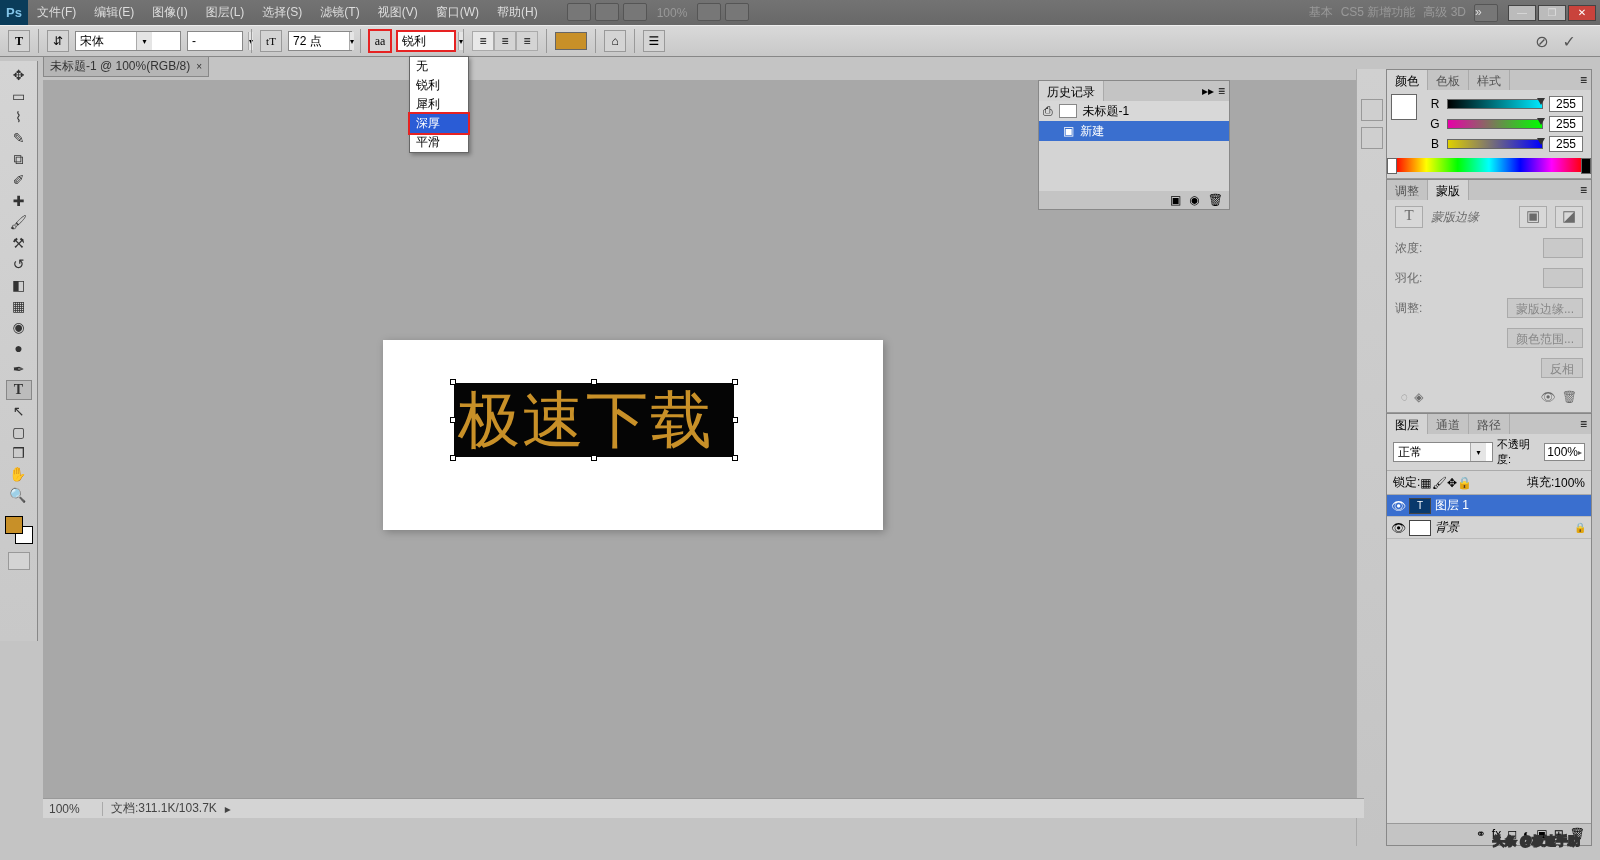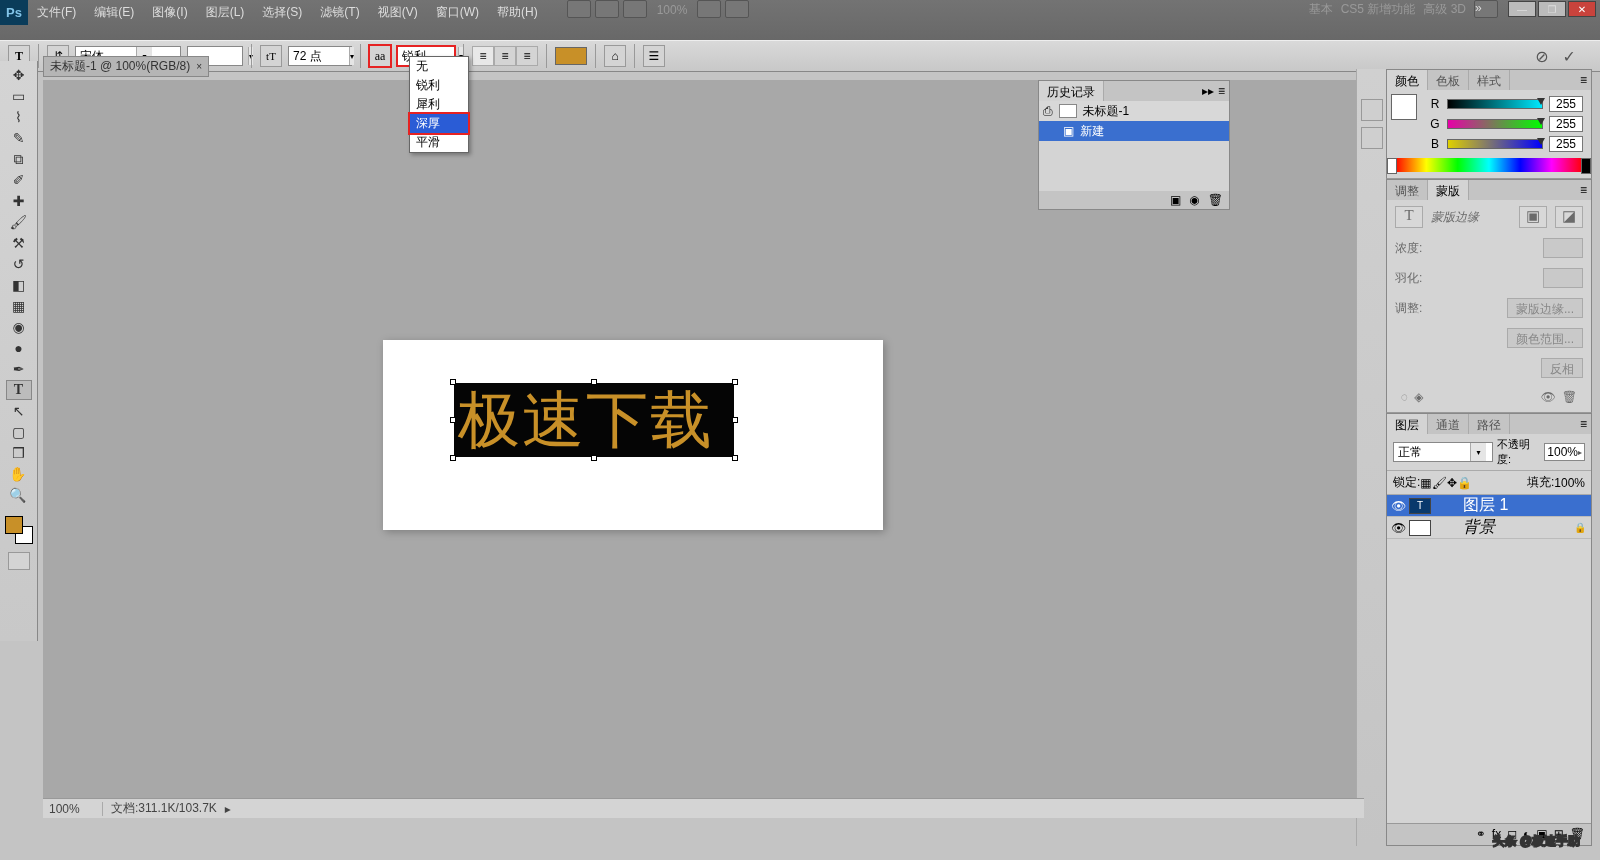--- a/index.html
+++ b/index.html
@@ -1,17 +1,17 @@
 <!DOCTYPE html>
 <html><head>
 <meta charset="utf-8">
 <style>
 * { margin:0; padding:0; box-sizing:border-box; font-family:"宋体",SimSun,Arial,sans-serif; font-size:12px; user-select:none; }
 body { width:1600px; height:860px; background:#c4c4c4; position:relative; overflow:hidden; }
-.menubar { height:40px; background:linear-gradient(#737373,#686868); display:flex; align-items:flex-start; color:#ddd; }
+.menubar { height:25px; background:linear-gradient(#737373,#686868); display:flex; align-items:center; color:#ddd; }
 .ps-logo { width:28px; height:25px; background:#0a3c5a; color:#82c4e8; display:flex; align-items:center; justify-content:center; font-family:Arial; font-weight:bold; font-size:13px; }
 .menubar-item { padding:0 9px; line-height:25px; cursor:default; }
 .menubar-icons { display:flex; gap:4px; margin-left:20px; }
 .menu-ico { width:24px; height:18px; background:#777; border:1px solid #555; border-radius:2px; }
 .menubar .spacer { flex:1; }
 .menubar .right-area { display:flex; align-items:center; gap:8px; padding-right:4px; }
 .win-btns { display:flex; }
 .win-btn { width:28px; height:16px; border:1px solid #444; background:#bbb; margin-left:2px; display:flex; align-items:center; justify-content:center; font-size:10px; }
 .win-btn.close { background:#c9433c; color:#fff; }
 .optionsbar { height:32px; background:linear-gradient(#d9d9d9,#c8c8c8); border-top:1px solid #eee; border-bottom:1px solid #878787; display:flex; align-items:center; padding:0 8px; gap:6px; }
@@ -92,21 +92,21 @@
 #layers-panel .layer-opts .select { flex:0 0 100px;gap:16px; }
 #layers-panel .layer-opts .lab { font-size:11px; }
 #layers-panel .layer-opts .numbox { width:42px; height:18px; background:#fff; border:1px solid #888; padding:0 2px; font-size:11px; display:flex; align-items:center; justify-content:space-between; }
 #layers-panel .layer-opts .numbox::after { content:"▸"; font-size:8px; color:#555; }
 #layers-panel .lock-row { display:flex; align-items:center; padding:3px 6px; border-bottom:1px solid #aaa; font-size:11px; }
 #layers-panel .layer { display:flex; align-items:center; height:22px; gap:4px; padding:0 4px; border-bottom:1px solid #bbb; }
 #layers-panel .layer.sel { background:#3a6fcf; color:#fff; }
 #layers-panel .eye { width:14px; font-size:12px; }
 #layers-panel .thumb { width:22px; height:16px; background:#fff; border:1px solid #444; display:flex; align-items:center; justify-content:center; font-size:10px; font-family:Arial; }
 #layers-panel .thumb.t { background:#09396c; color:#fff; }
-#layers-panel .layer .name { flex:1; font-size:16px;margin-left:28px; }
+#layers-panel .layer .name { flex:1; font-size:12px; }
 #layers-panel .layer .lock { font-size:10px; }
 #layers-panel .layer-footer { margin-top:auto; height:22px; background:#c4c4c4; border-top:1px solid #999; display:flex; justify-content:flex-end; gap:6px; padding:3px 6px; }
 
 .dropdown { position:absolute; background:#fff; border:1px solid #666; top:56px; left:409px; width:60px; box-shadow:2px 2px 4px rgba(0,0,0,.3); z-index:50; }
 .dropdown .item { padding:1px 6px; font-size:12px; }
 .dropdown .item.hl { background:#2a5cd6; color:#fff; outline:2px solid #e62222; }
 
 .statusbar { position:absolute; left:43px; right:236px; bottom:42px; height:20px; background:#d4d4d4; border-top:1px solid #999; display:flex; align-items:center; color:#444; font-size:11px; }
 .statusbar .zoom { width:60px; padding:0 6px; border-right:1px solid #aaa; }
 .statusbar .docsize { padding:0 8px; }

